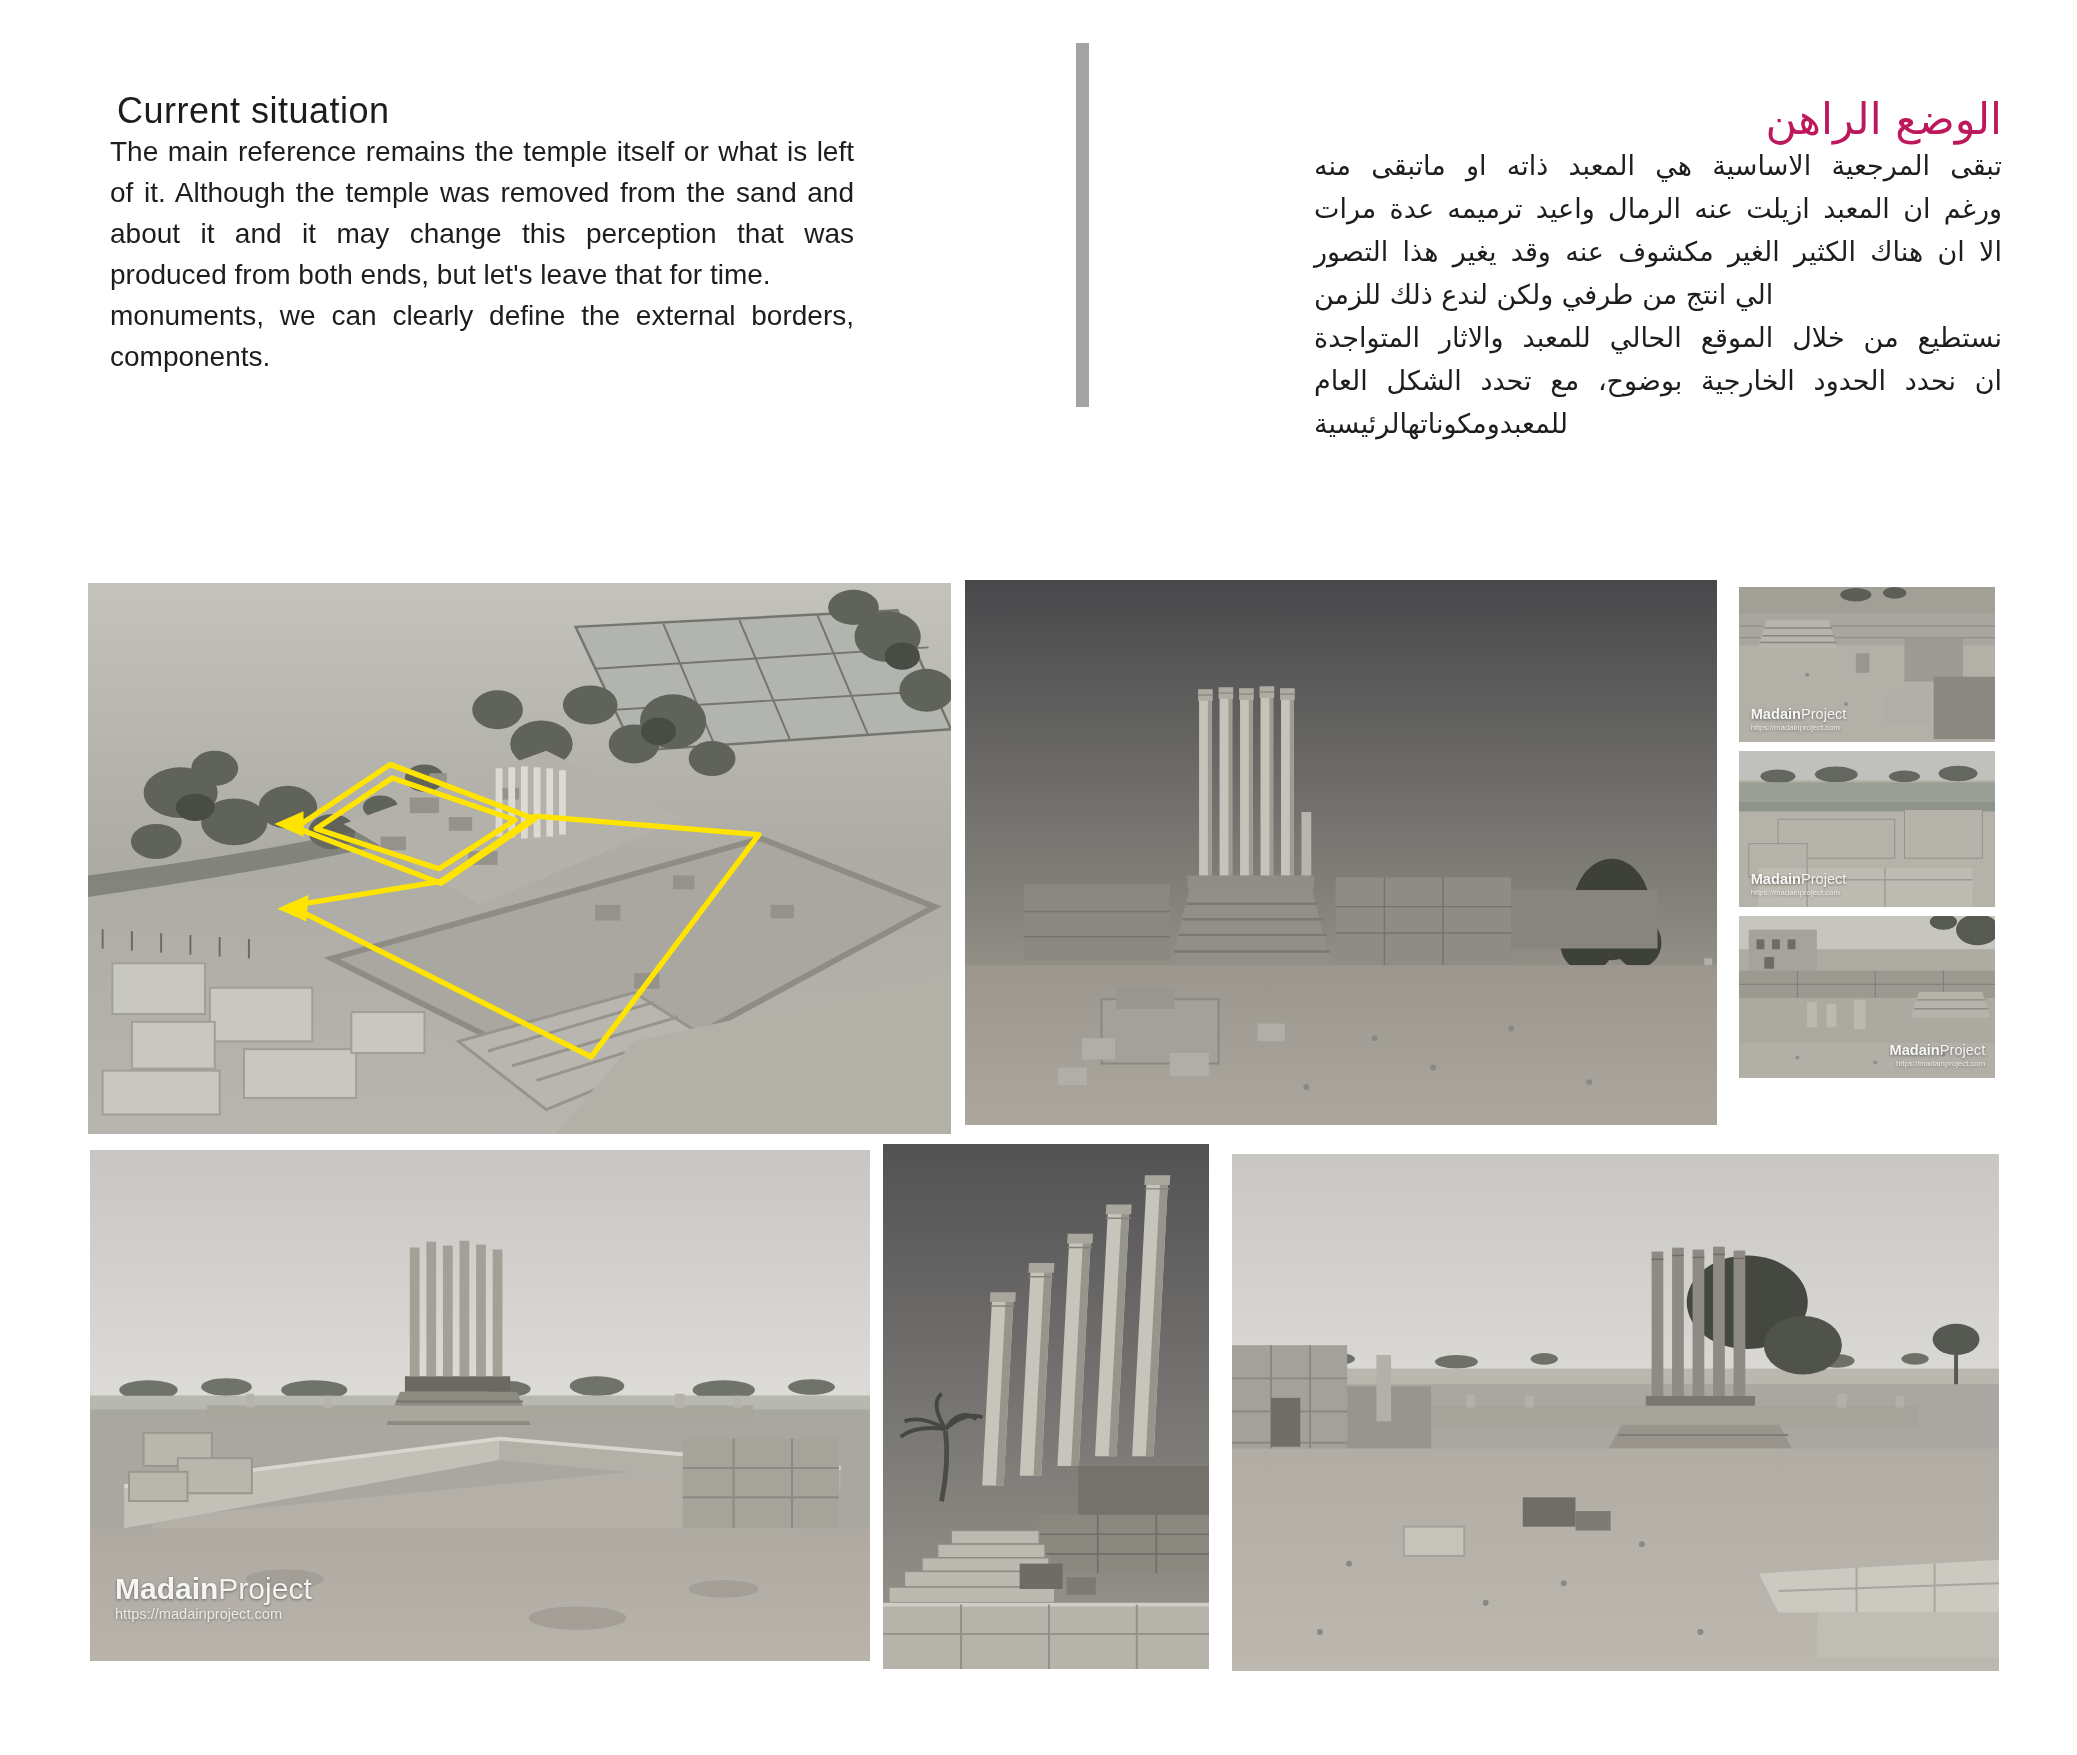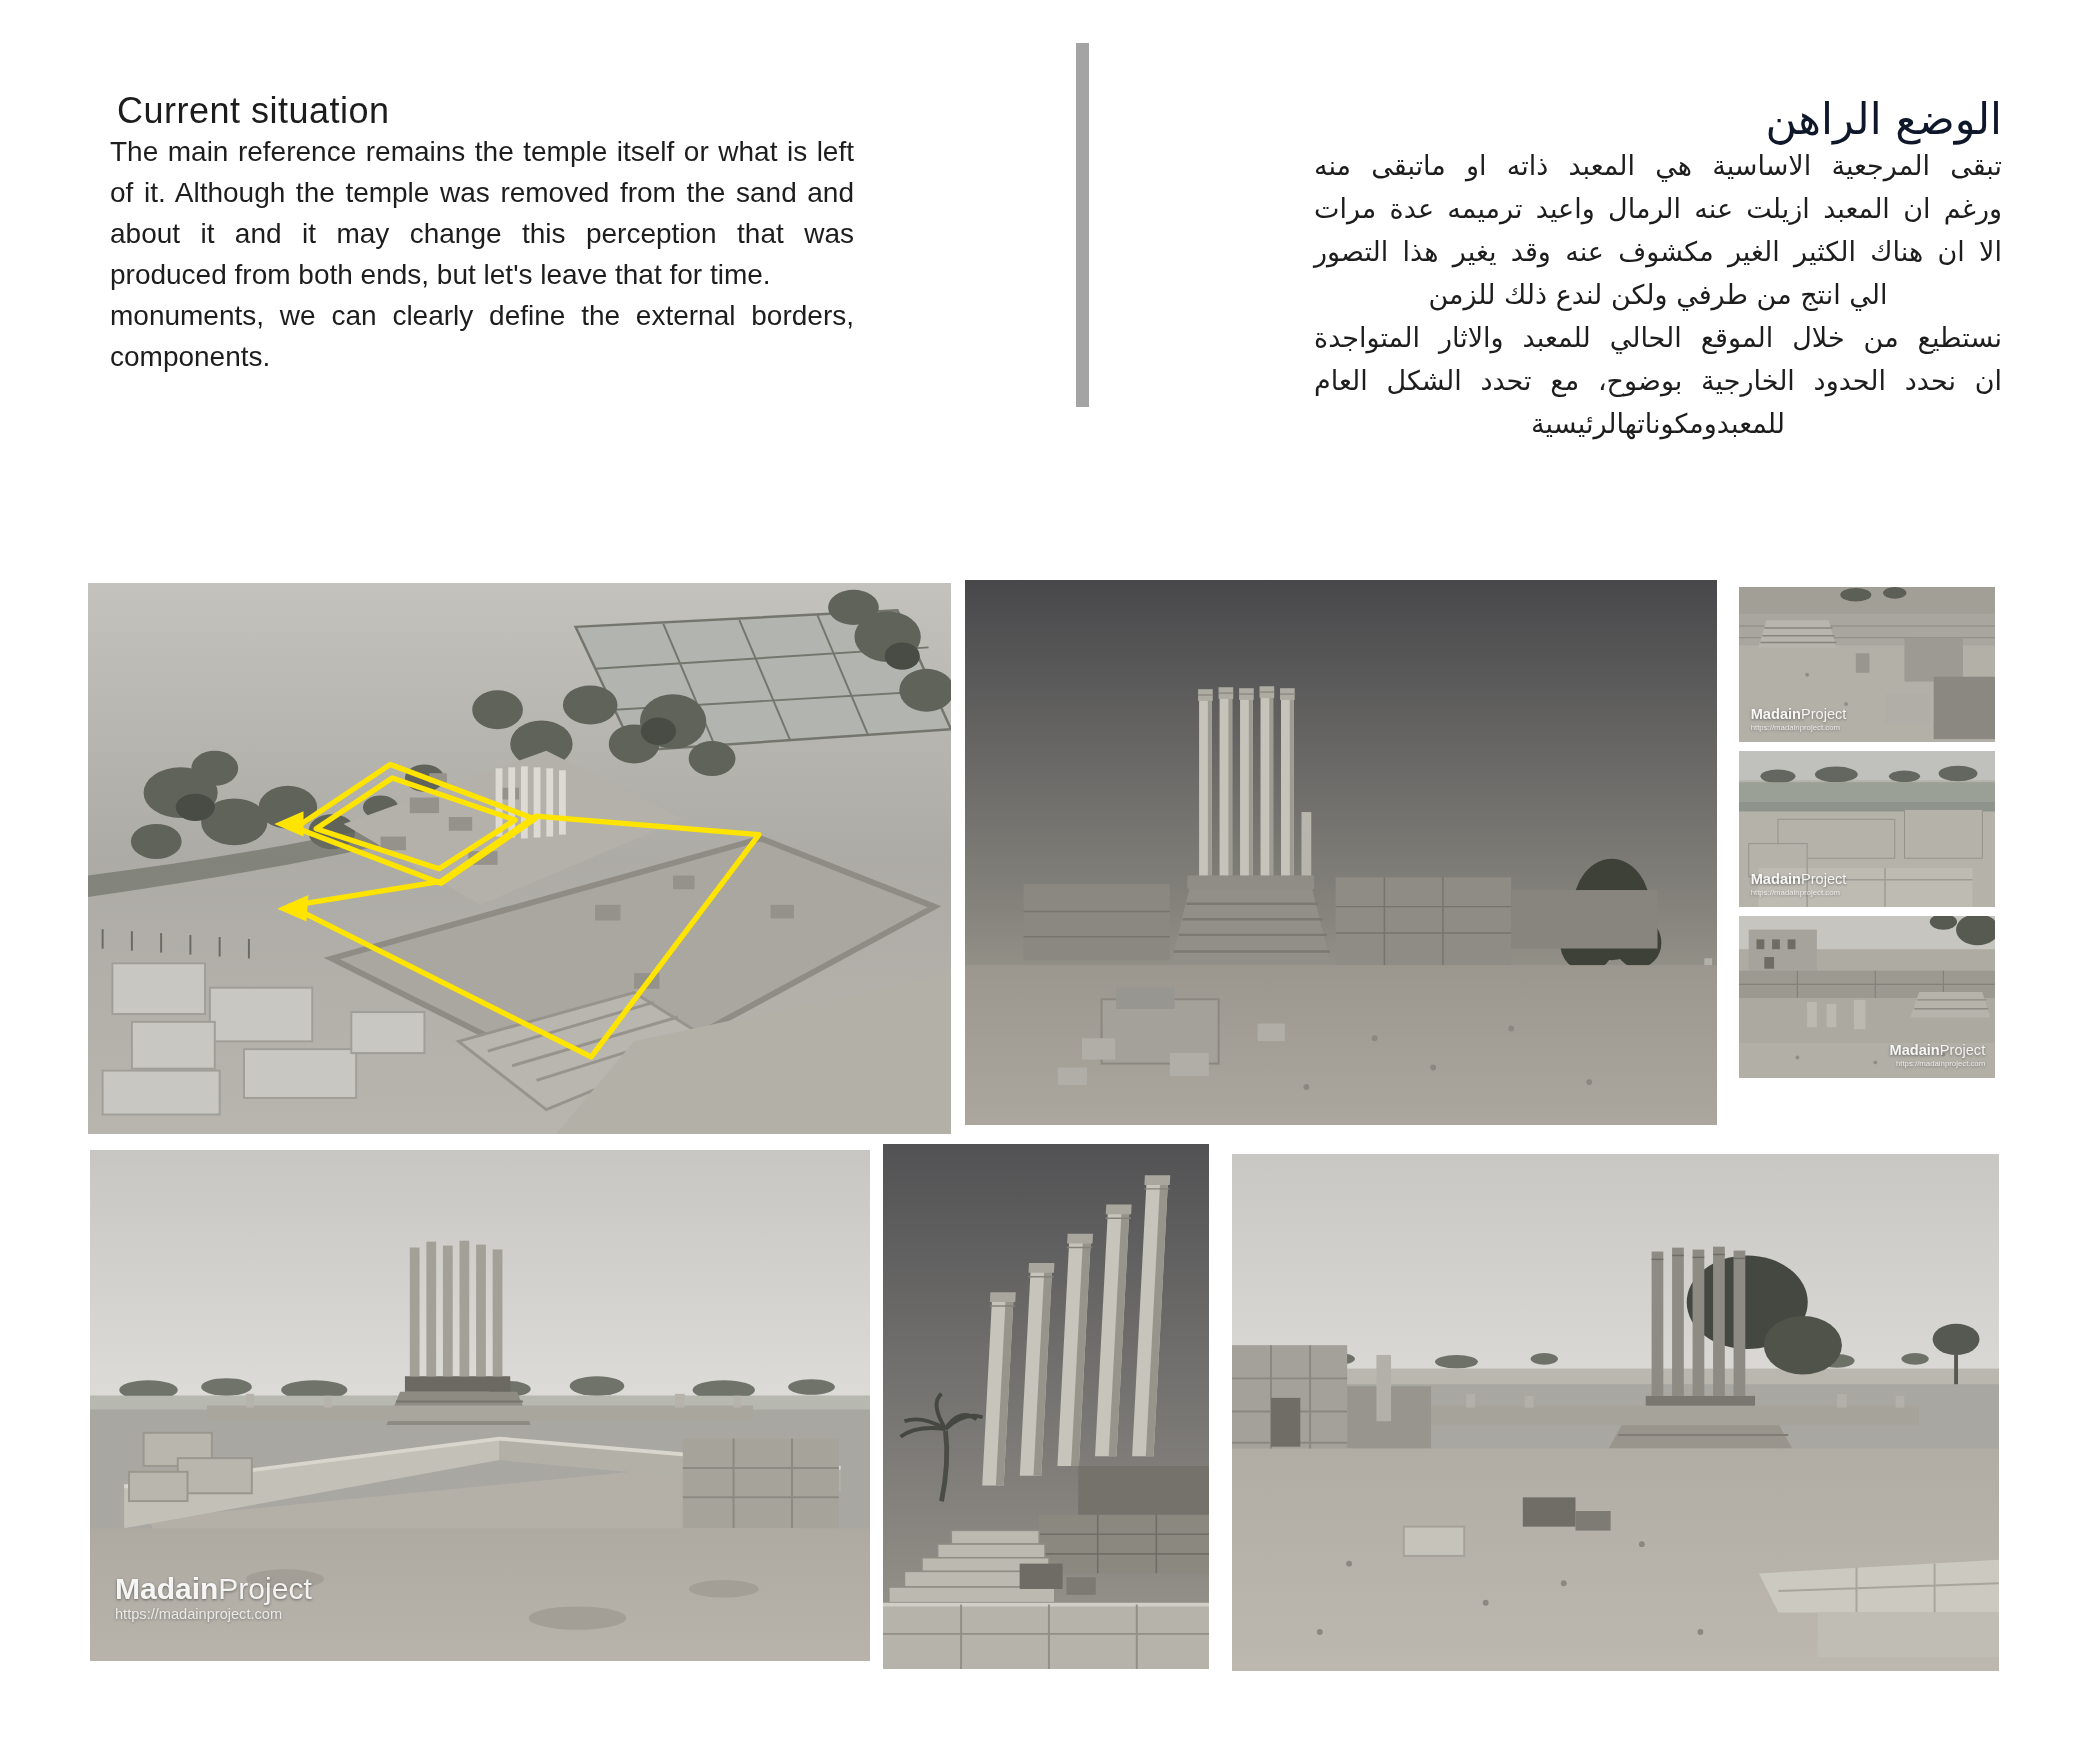--- a/index.html
+++ b/index.html
@@ -8,24 +8,24 @@
 
   
   .en-heading{position:absolute;left:117px;top:66px;font-size:36px;font-weight:400;
               letter-spacing:0.5px;color:#1c1c1c;text-align:center;}
   .en-body{position:absolute;left:110px;top:131px;width:744px;}
   .en-line{font-size:28px;line-height:41px;color:#1d1d1d;
            text-align:justify;text-align-last:justify;white-space:normal;}
   .en-line.flush{text-align-last:left;}
 
   .ar-heading{position:absolute;right:75px;top:74px;font-size:43px;font-weight:400;
-              direction:rtl;font-family:"DejaVu Sans",sans-serif;color:#0f172a;margin-top:20px;}
+              direction:rtl;font-family:"DejaVu Sans",sans-serif;color:#be185d;margin-top:20px;}
   .ar-body{position:absolute;right:75px;top:144px;width:688px;direction:rtl;}
   .ar-line{font-size:27px;line-height:43px;color:#1d1d1d;font-family:"DejaVu Sans",sans-serif;
-           text-align:center;}
+           text-align:left;}
   .ar-line.full{text-align:justify;text-align-last:justify;}
 
   .divider{position:absolute;left:1076px;top:43px;width:12.7px;height:364px;background:#a4a4a4;}
 
   
   .photo{position:absolute;overflow:hidden;background:#a9a7a1;}
   .photo svg{display:block;width:100%;height:100%;}
   .ph-aerial{left:88px;top:583px;width:863px;height:551px;}
   .ph-center{left:965px;top:580px;width:752px;height:545px;}
   .ph-thumb1{left:1739px;top:587px;width:256px;height:155px;}

